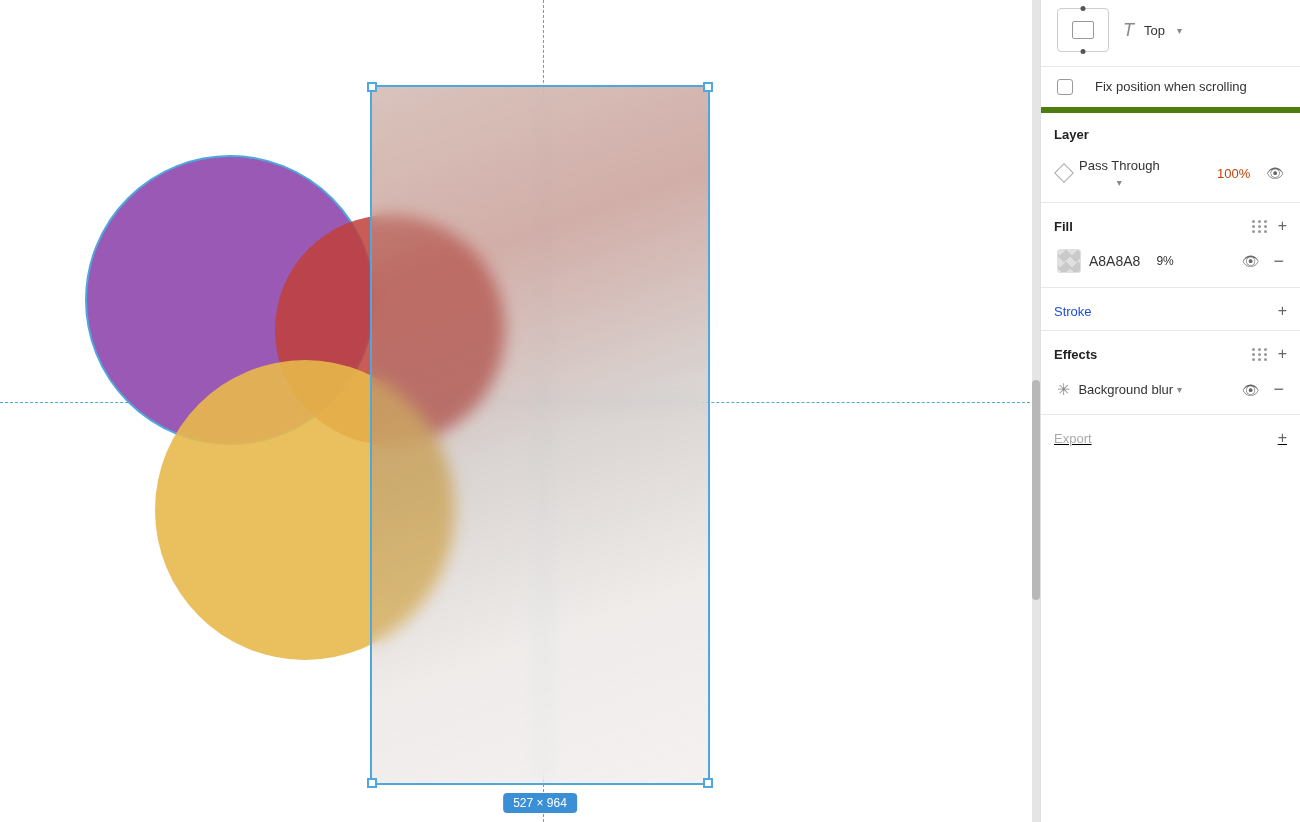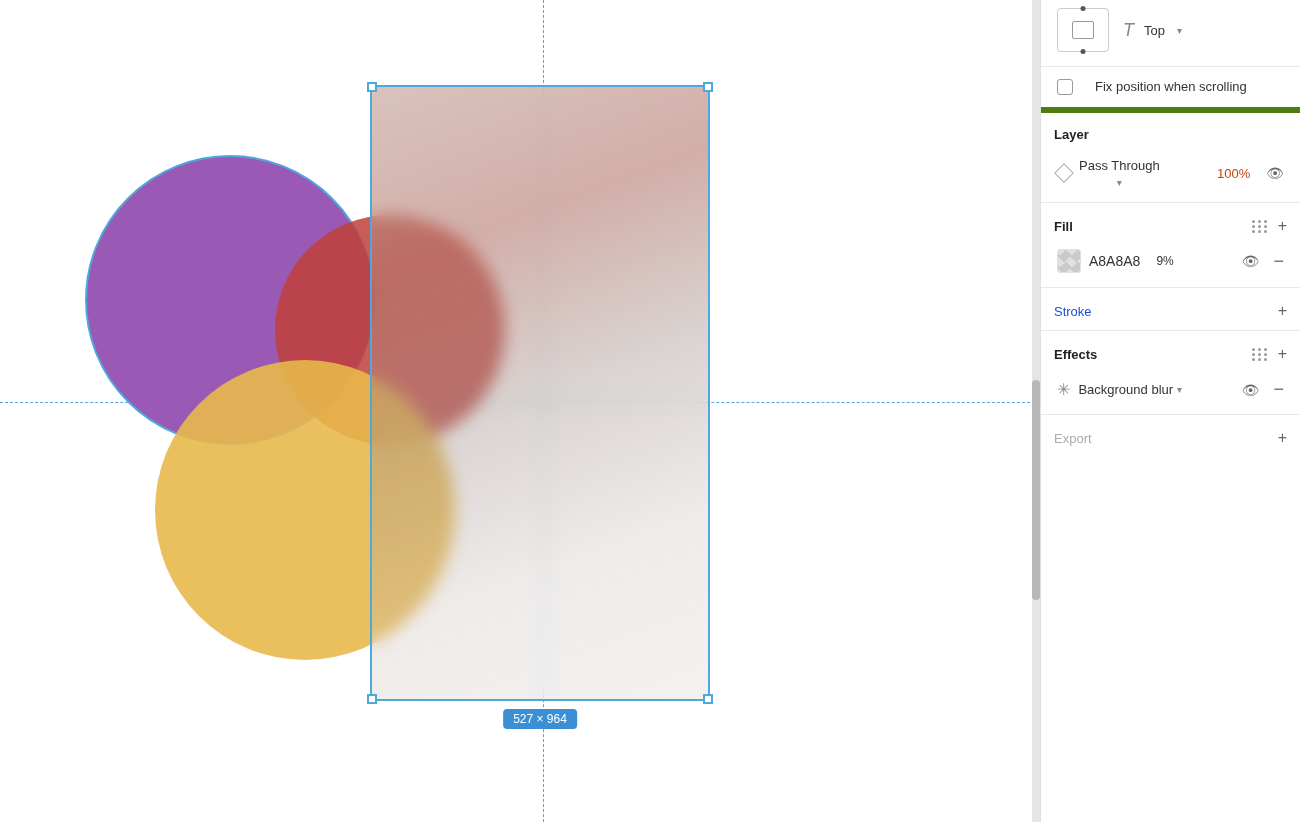--- a/index.html
+++ b/index.html
@@ -67,21 +67,21 @@
       left: 155px;
       opacity: 0.9;
     }
 
     
     .selected-rect {
       position: absolute;
       top: 85px;
       left: 370px;
       width: 340px;
-      height: 616px;
+      height: 700px;
       border: 2px solid #4EA8DE;
       background: linear-gradient(
         160deg,
         rgba(200,170,160,0.7) 0%,
         rgba(180,120,110,0.6) 25%,
         rgba(160,145,140,0.4) 50%,
         rgba(200,190,185,0.3) 75%,
         rgba(210,200,195,0.25) 100%
       );
       backdrop-filter: blur(8px);
@@ -521,21 +521,21 @@
       <span class="blur-icon">✳</span>
       <div class="blur-label">
         <span>Background blur</span>
         <span class="dropdown-arrow">▾</span>
       </div>
       <span class="blur-eye">👁</span>
       <span class="blur-minus">−</span>
     </div>
   </div>
 
-  <div style="border-top: 1px solid #e8e8e8;">
+  <div style="border-top: 1px solid #e8e8e8; text-decoration: underline;">
     <div class="section-header">
       <span class="export-label">Export</span>
       <div class="section-icons">
         <span class="icon-btn">+</span>
       </div>
     </div>
   </div>
 
 </div>
 

